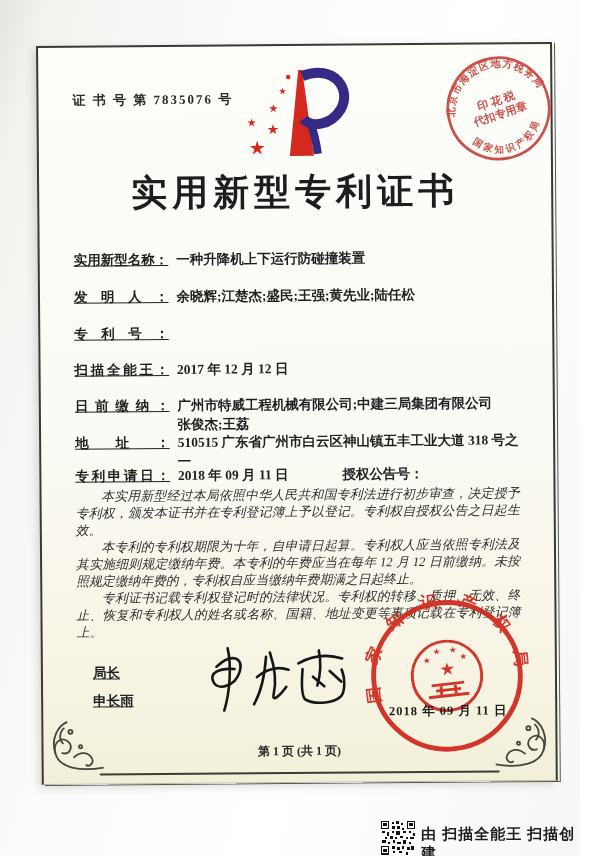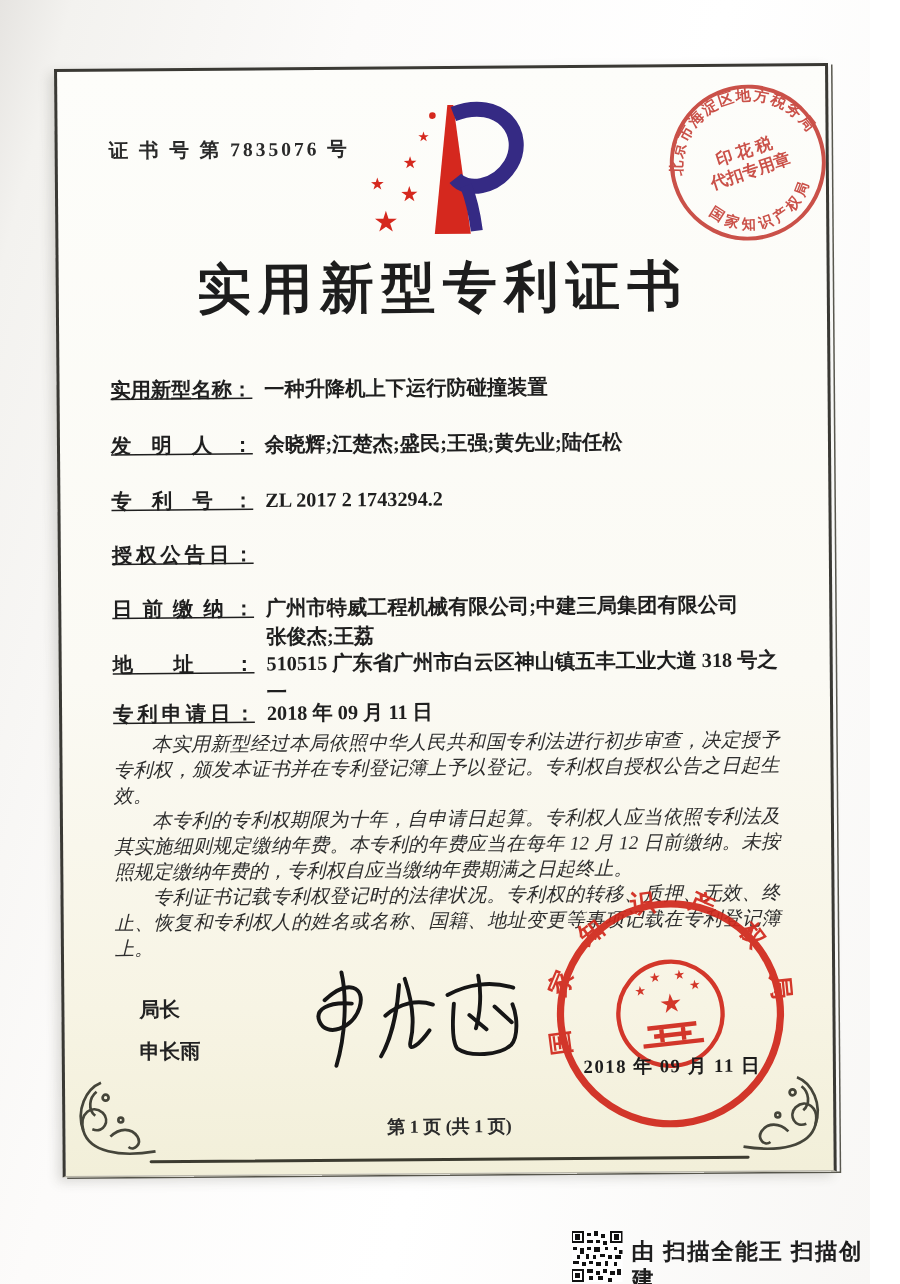--- a/index.html
+++ b/index.html
@@ -17,21 +17,21 @@
   .title{position:absolute;left:0;top:122px;width:100%;text-align:center;
     font-size:36px;font-weight:bold;letter-spacing:5px;color:#1d1d1d;}
   .frow{position:absolute;left:34px;right:30px;font-size:13.5px;font-weight:600;
     display:flex;align-items:flex-start;line-height:19px;color:#1f1f1f;}
   .flabel{display:inline-block;width:7em;flex:0 0 auto;text-align:justify;text-align-last:justify;text-justify:inter-character;text-decoration:underline;}
   .fval{margin-left:8px;}
   .grant2{position:absolute;left:267px;top:0;display:flex;font-weight:600;}
   .paras{position:absolute;left:34px;right:34px;top:441px;font-size:12.8px;line-height:17px;
     font-style:italic;color:#2e2e2e;text-align:justify;}
   .paras p{margin:0;text-indent:2em;}
-  .director{position:absolute;left:50px;top:612px;font-size:13.5px;font-weight:600;line-height:28px;color:#222;}
+  .director{position:absolute;left:50px;top:612px;font-size:13.5px;font-weight:600;line-height:28px;color:#222;text-decoration:underline;}
   .sig{position:absolute;left:156px;top:594px;}
   .seal-bottom{position:absolute;left:322px;top:549px;opacity:.92;}
   .seal-date{position:absolute;left:330px;top:658px;width:150px;text-align:center;
     font-size:12.5px;font-weight:600;letter-spacing:1px;color:#1c1c1c;}
   .flourish{position:absolute;top:666px;}
   .flourish.left{left:2px;} .flourish.right{left:450px;transform:scaleX(-1);}
   .footline{position:absolute;left:56px;right:56px;top:726px;height:2px;background:#3c3b30;border-radius:2px;}
   .pagenum{position:absolute;left:0;top:697px;width:100%;text-align:center;font-size:12px;font-weight:600;color:#2b2b2b;}
   .qr{position:absolute;left:381px;top:819px;}
   .wm-text{position:absolute;left:421px;top:825px;font-size:15px;font-weight:700;letter-spacing:1px;
@@ -79,43 +79,44 @@
     <div class="frow" style="top:203px">
       <span class="flabel">实用新型名称：</span>
       <span class="fval">一种升降机上下运行防碰撞装置</span>
     </div>
     <div class="frow" style="top:240px">
       <span class="flabel">发明人：</span>
       <span class="fval">余晓辉;江楚杰;盛民;王强;黄先业;陆任松</span>
     </div>
     <div class="frow" style="top:277px">
       <span class="flabel">专利号：</span>
-      <span class="fval">ZL 2017 2 1743294.2</span>
     </div>
     <div class="frow" style="top:313px">
-      <span class="flabel">授权公告日：</span>
+      <span class="flabel">扫描全能王：</span>
+      <span class="fval">2017 年 12 月 12 日</span>
     </div>
     <div class="frow" style="top:349px">
       <span class="flabel">日前缴纳：</span>
       <span class="fval">
         <div>广州市特威工程机械有限公司;中建三局集团有限公司</div>
         <div>张俊杰;王荔</div>
       </span>
     </div>
     <div class="frow" style="top:386px">
       <span class="flabel">地址：</span>
       <span class="fval">
         <div>510515 广东省广州市白云区神山镇五丰工业大道 318 号之</div>
         <div>一</div>
       </span>
     </div>
     <div class="frow" style="top:419px">
       <span class="flabel">专利申请日：</span>
       <span class="fval">2018 年 09 月 11 日</span>
       <span class="grant2">
+        <span>授权公告号：</span>
       </span>
     </div>
 
     <div class="paras">
       <p>本实用新型经过本局依照中华人民共和国专利法进行初步审查，决定授予专利权，颁发本证书并在专利登记簿上予以登记。专利权自授权公告之日起生效。</p>
       <p>本专利的专利权期限为十年，自申请日起算。专利权人应当依照专利法及其实施细则规定缴纳年费。本专利的年费应当在每年 12 月 12 日前缴纳。未按照规定缴纳年费的，专利权自应当缴纳年费期满之日起终止。</p>
       <p>专利证书记载专利权登记时的法律状况。专利权的转移、质押、无效、终止、恢复和专利权人的姓名或名称、国籍、地址变更等事项记载在专利登记簿上。</p>
     </div>
 
     <div class="director">

